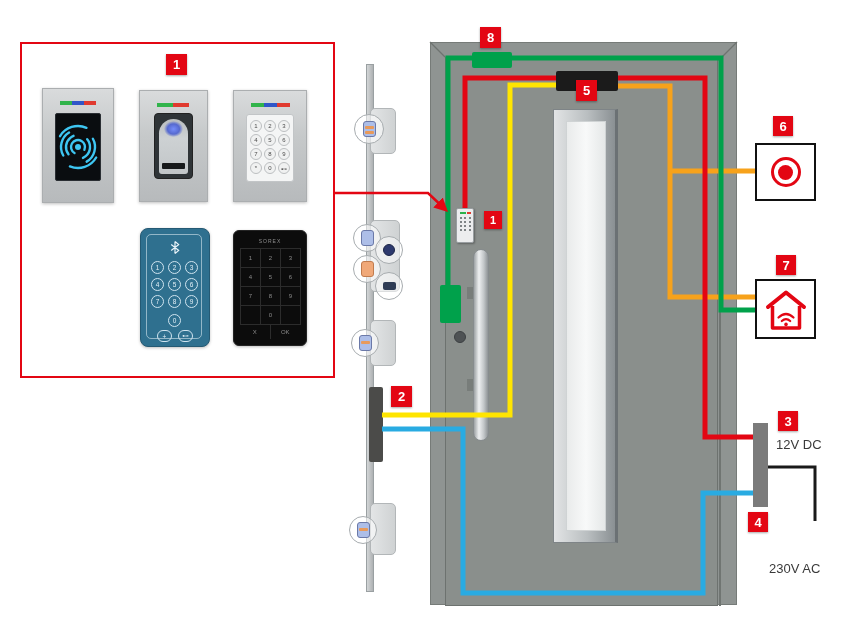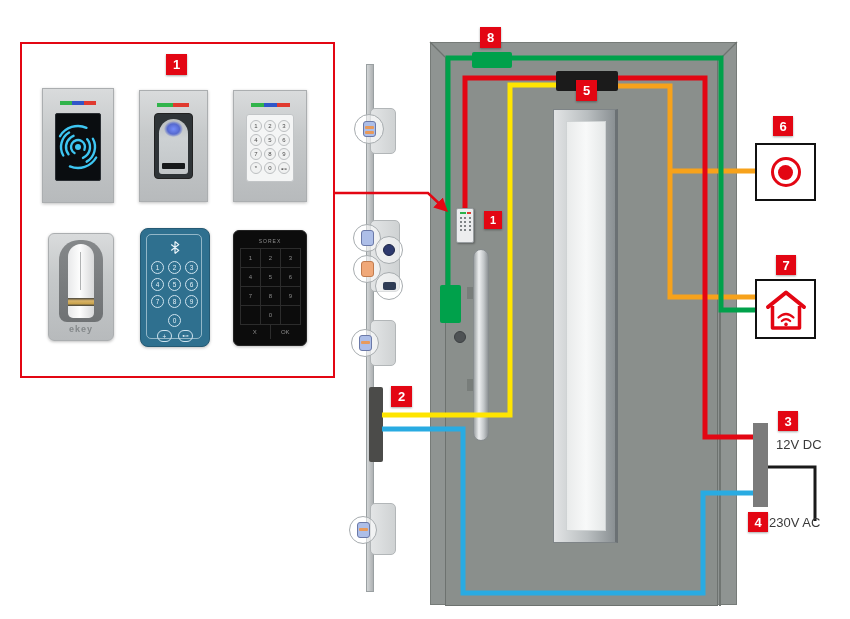--- a/index.html
+++ b/index.html
@@ -136,29 +136,20 @@
         <span class="skey">7</span>
         <span class="skey">8</span>
         <span class="skey">9</span>
         <span class="skey">*</span>
         <span class="skey">0</span>
         <span class="skey">⊷</span>
       </div>
     </div>
   </div>
 
-  <div class="dev silver" style="left:48px;top:233px;width:64px;height:106px;border-radius:6px;z-index:3;">
-    <div class="a" style="left:10px;top:6px;width:44px;height:82px;background:linear-gradient(180deg,#85888a,#6f7274);border-radius:20px 20px 8px 8px;">
-      <div class="a" style="left:9px;top:4px;width:26px;height:74px;border-radius:13px 13px 5px 5px;background:linear-gradient(90deg,#e8e9ea,#fdfdfd 45%,#d7d8d9);">
-        <div class="a" style="left:12px;top:8px;width:1px;height:38px;background:#b0b2b3;"></div>
-        <div class="a" style="left:0;top:54px;width:26px;height:8px;background:linear-gradient(180deg,#46453f,#D9B469 35%,#caa44f 70%,#3d3d38);"></div>
-      </div>
-    </div>
-    <div class="a" style="left:0;top:90px;width:64px;text-align:center;font-size:9px;font-weight:bold;color:#84888a;letter-spacing:1px;">ekey</div>
-  </div>
 
   <div class="dev" style="left:140px;top:228px;width:68px;height:117px;background:#2F708F;border-radius:8px;border:1px solid #255a74;z-index:3;">
     <div class="a" style="left:5px;top:5px;width:56px;height:105px;border:1px solid rgba(230,242,248,.55);border-radius:5px;box-sizing:border-box;"></div>
     <svg class="a" style="left:29px;top:11px;" width="10" height="15" viewBox="0 0 10 15">
       <path d="M5,1.5 V13.5 M5,1.5 L8.8,4.6 L1.2,10.4 M5,13.5 L8.8,10.4 L1.2,4.6" fill="none" stroke="#EAF4F9" stroke-width="1.2" stroke-linejoin="round"></path>
     </svg>
     <div class="a" style="left:10px;top:32px;display:grid;grid-template-columns:repeat(3,1fr);gap:4px;width:47px;">
       <span class="bkey">1</span>
       <span class="bkey">2</span>
       <span class="bkey">3</span>
@@ -258,15 +249,15 @@
   <div class="badge" style="left:484px;top:211px;width:18px;height:18px;font-size:11px;">1</div>
   <div class="badge" style="left:391px;top:386px;">2</div>
   <div class="badge" style="left:778px;top:411px;width:20px;height:20px;">3</div>
   <div class="badge" style="left:748px;top:512px;width:20px;height:20px;">4</div>
   <div class="badge" style="left:576px;top:80px;">5</div>
   <div class="badge" style="left:773px;top:116px;width:20px;height:20px;">6</div>
   <div class="badge" style="left:776px;top:255px;width:20px;height:20px;">7</div>
   <div class="badge" style="left:480px;top:27px;">8</div>
 
   <div class="ann" style="left:776px;top:437px;">12V DC</div>
-  <div class="ann" style="left:769px;top:515px;">230V AC</div>
+  <div class="ann" style="left:769px;top:561px;">230V AC</div>
 
 </div>
 
 </body></html>

